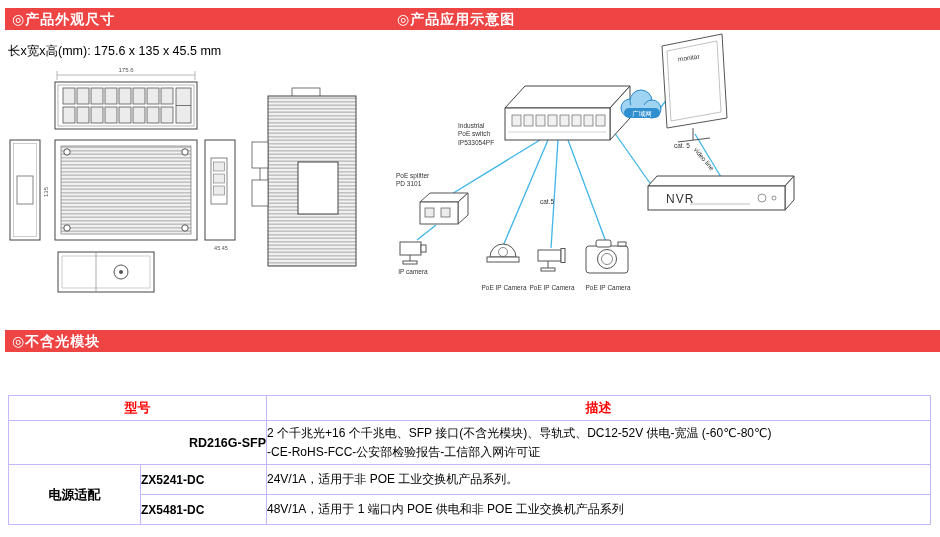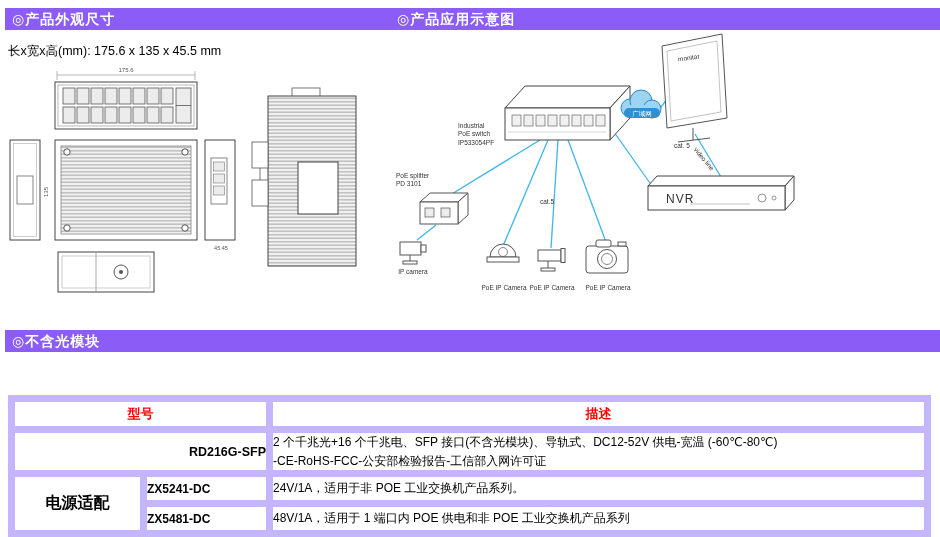--- a/index.html
+++ b/index.html
@@ -1,45 +1,45 @@
 <!DOCTYPE html>
 <html><head>
 <meta charset="utf-8">
 <style>
   html,body{margin:0;padding:0}
   body{
     width:940px;height:537px;position:relative;background:#fff;
     font-family:"Liberation Sans","DejaVu Sans",sans-serif;overflow:hidden;color:#000;
   }
   .green-bar{
-    position:absolute;height:22px;background:#8b5cf6;color:#fff;
+    position:absolute;height:22px;background:#ef4444;color:#fff;
     font-weight:bold;font-size:14px;line-height:23px;padding-left:7px;letter-spacing:1px;
   }
   #bar-left{left:5px;top:8px;width:383px}
   #bar-right{left:390px;top:8px;width:543px}
   #bar-order{left:5px;top:330px;width:928px}
   .dims{position:absolute;left:8px;top:43px;font-size:12.5px;font-weight:normal}
   .tech-svg{position:absolute;left:0;top:58px}
   .app-wrap{position:absolute;left:390px;top:28px;width:550px;height:298px}
   .app-svg{position:absolute;left:0;top:0}
   .dlabel{position:absolute;font-size:6.5px;color:#333;line-height:1.3;white-space:pre-line}
   .dlabel.center{text-align:center}
   #lbl-monitor{transform:rotate(-8deg)}
   #lbl-videoline{transform:rotate(50deg);transform-origin:left top}
   #lbl-nvr{font-size:12px;letter-spacing:1px}
   .order-table{
     position:absolute;left:8px;top:395px;width:923px;border-collapse:collapse;
     table-layout:fixed;font-size:12px;
   }
-  .order-table th,.order-table td{border:7px solid #c4b5fd;vertical-align:middle;padding:0}
+  .order-table th,.order-table td{border:1px solid #c4b5fd;vertical-align:middle;padding:0}
   .order-table th{color:#ff0000;font-size:13px;font-weight:bold;height:24px;text-align:center}
   .row-product{height:44px}
   .row-power{height:30px}
   .model-cell{text-align:right;font-weight:bold;font-size:12.5px}
-  .group-cell{text-align:center;font-weight:bold;font-size:16px}
+  .group-cell{text-align:center;font-weight:bold;font-size:13px}
   .sub-model{font-weight:bold;padding-left:26px;font-size:12px}
   .desc-cell{padding-left:7px;padding-right:4px;line-height:1.55}
 </style>
 </head>
 <body>
 
 <div class="green-bar" id="bar-left">
   <span>◎产品外观尺寸</span>
 </div>
 <div class="green-bar" id="bar-right">

